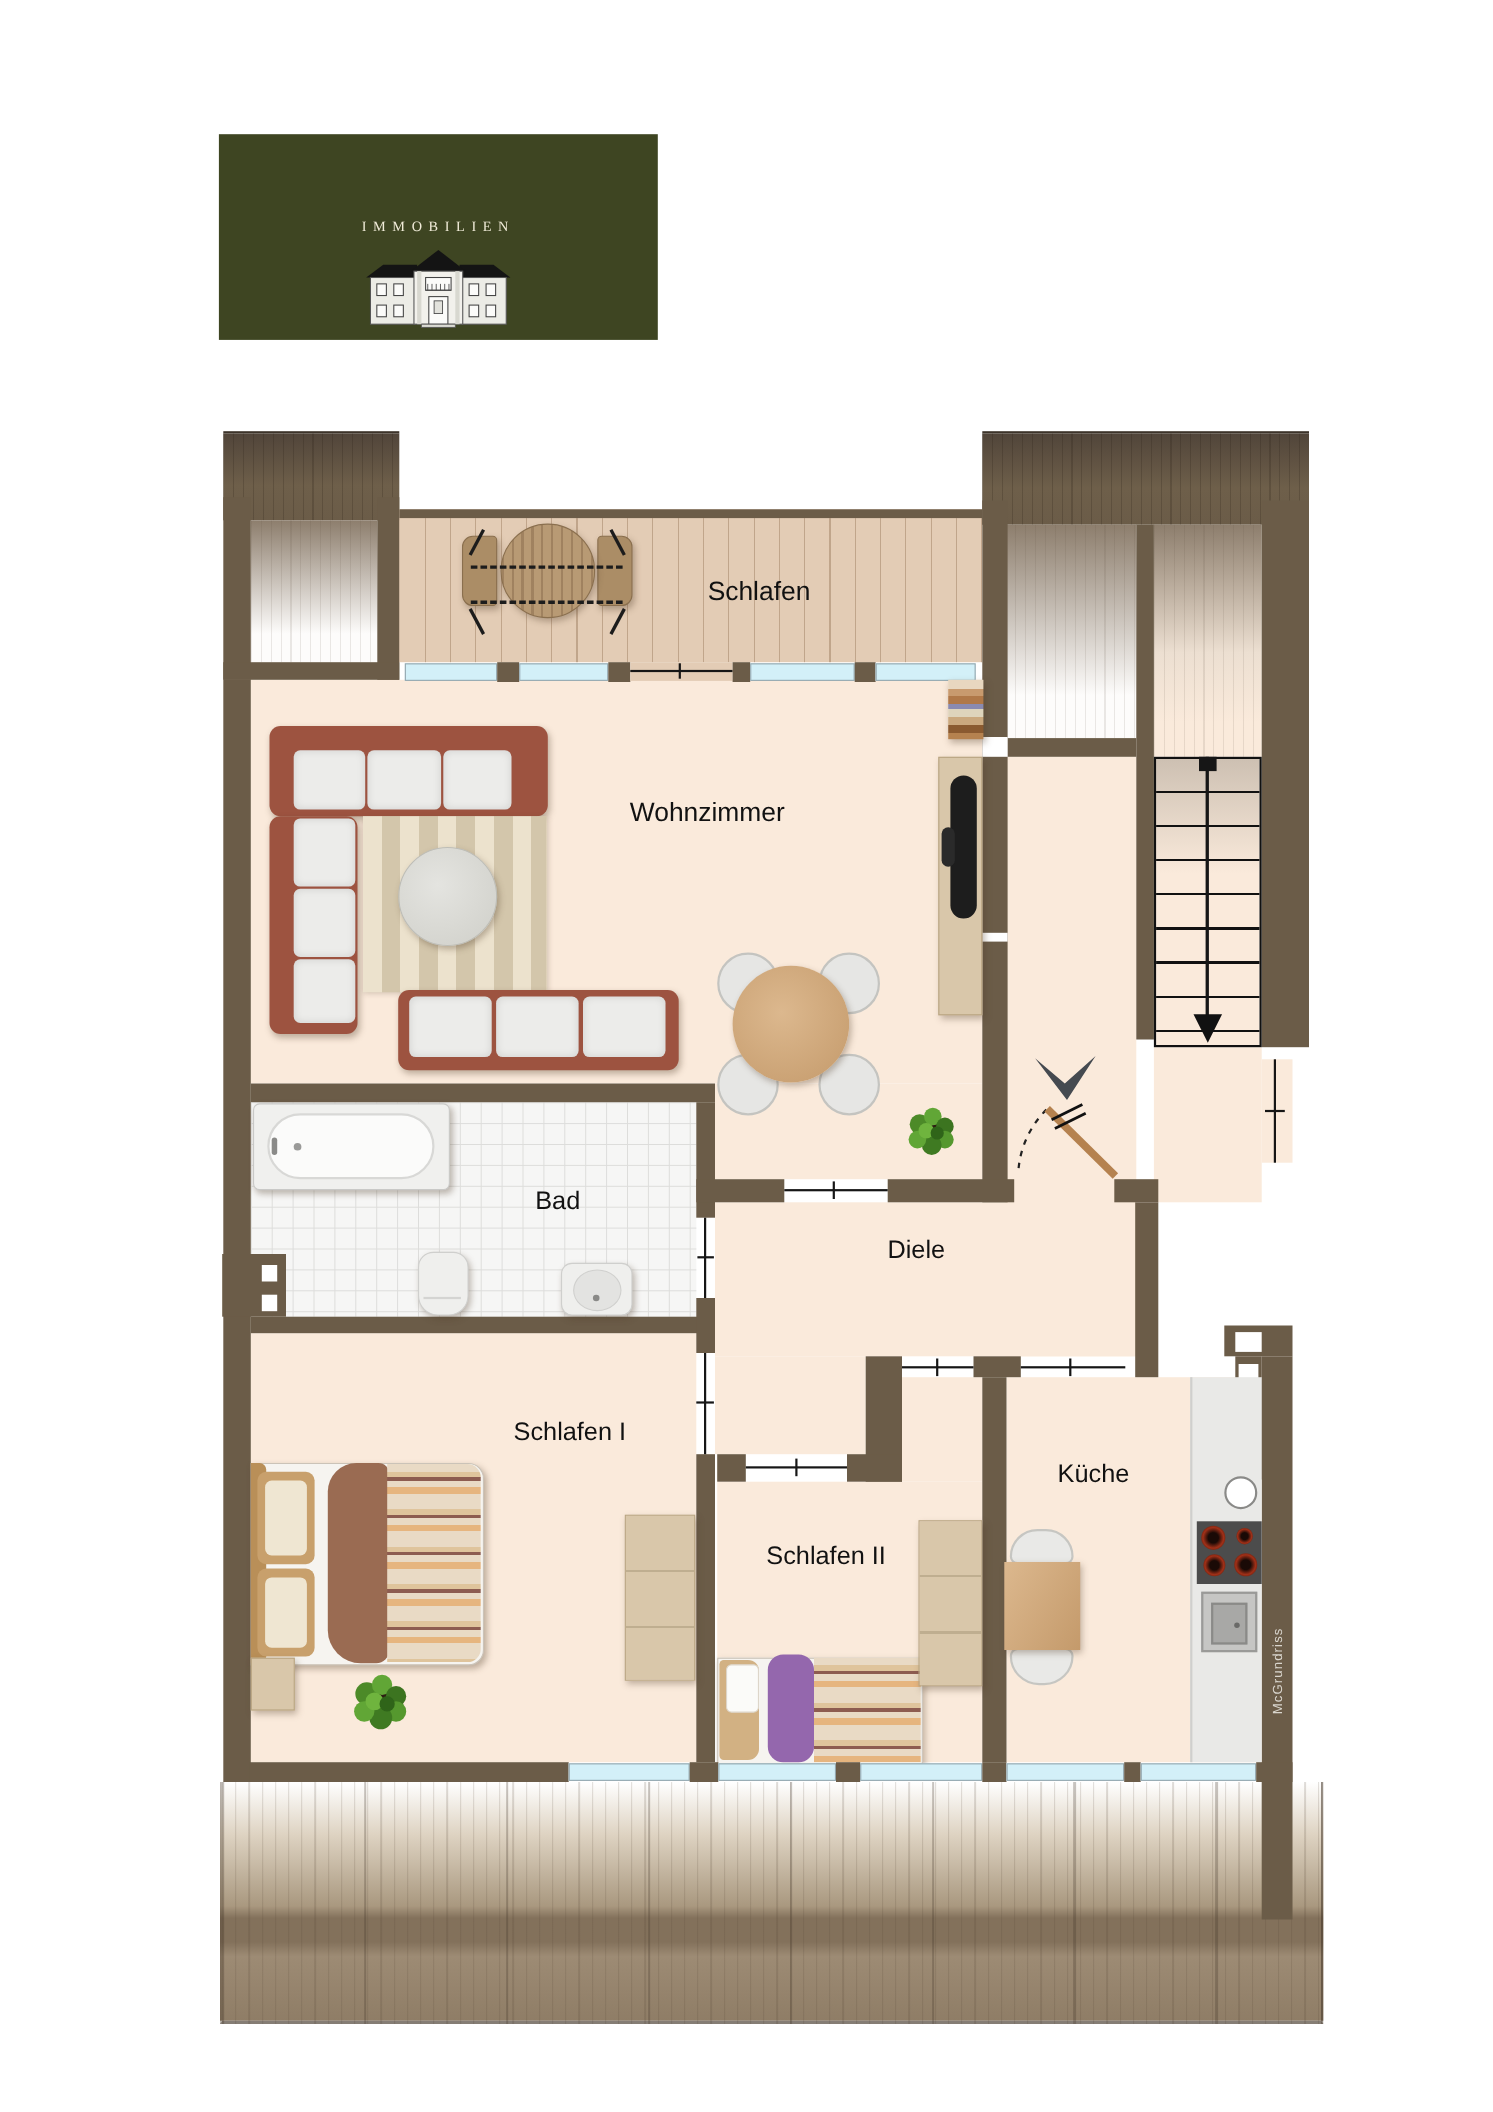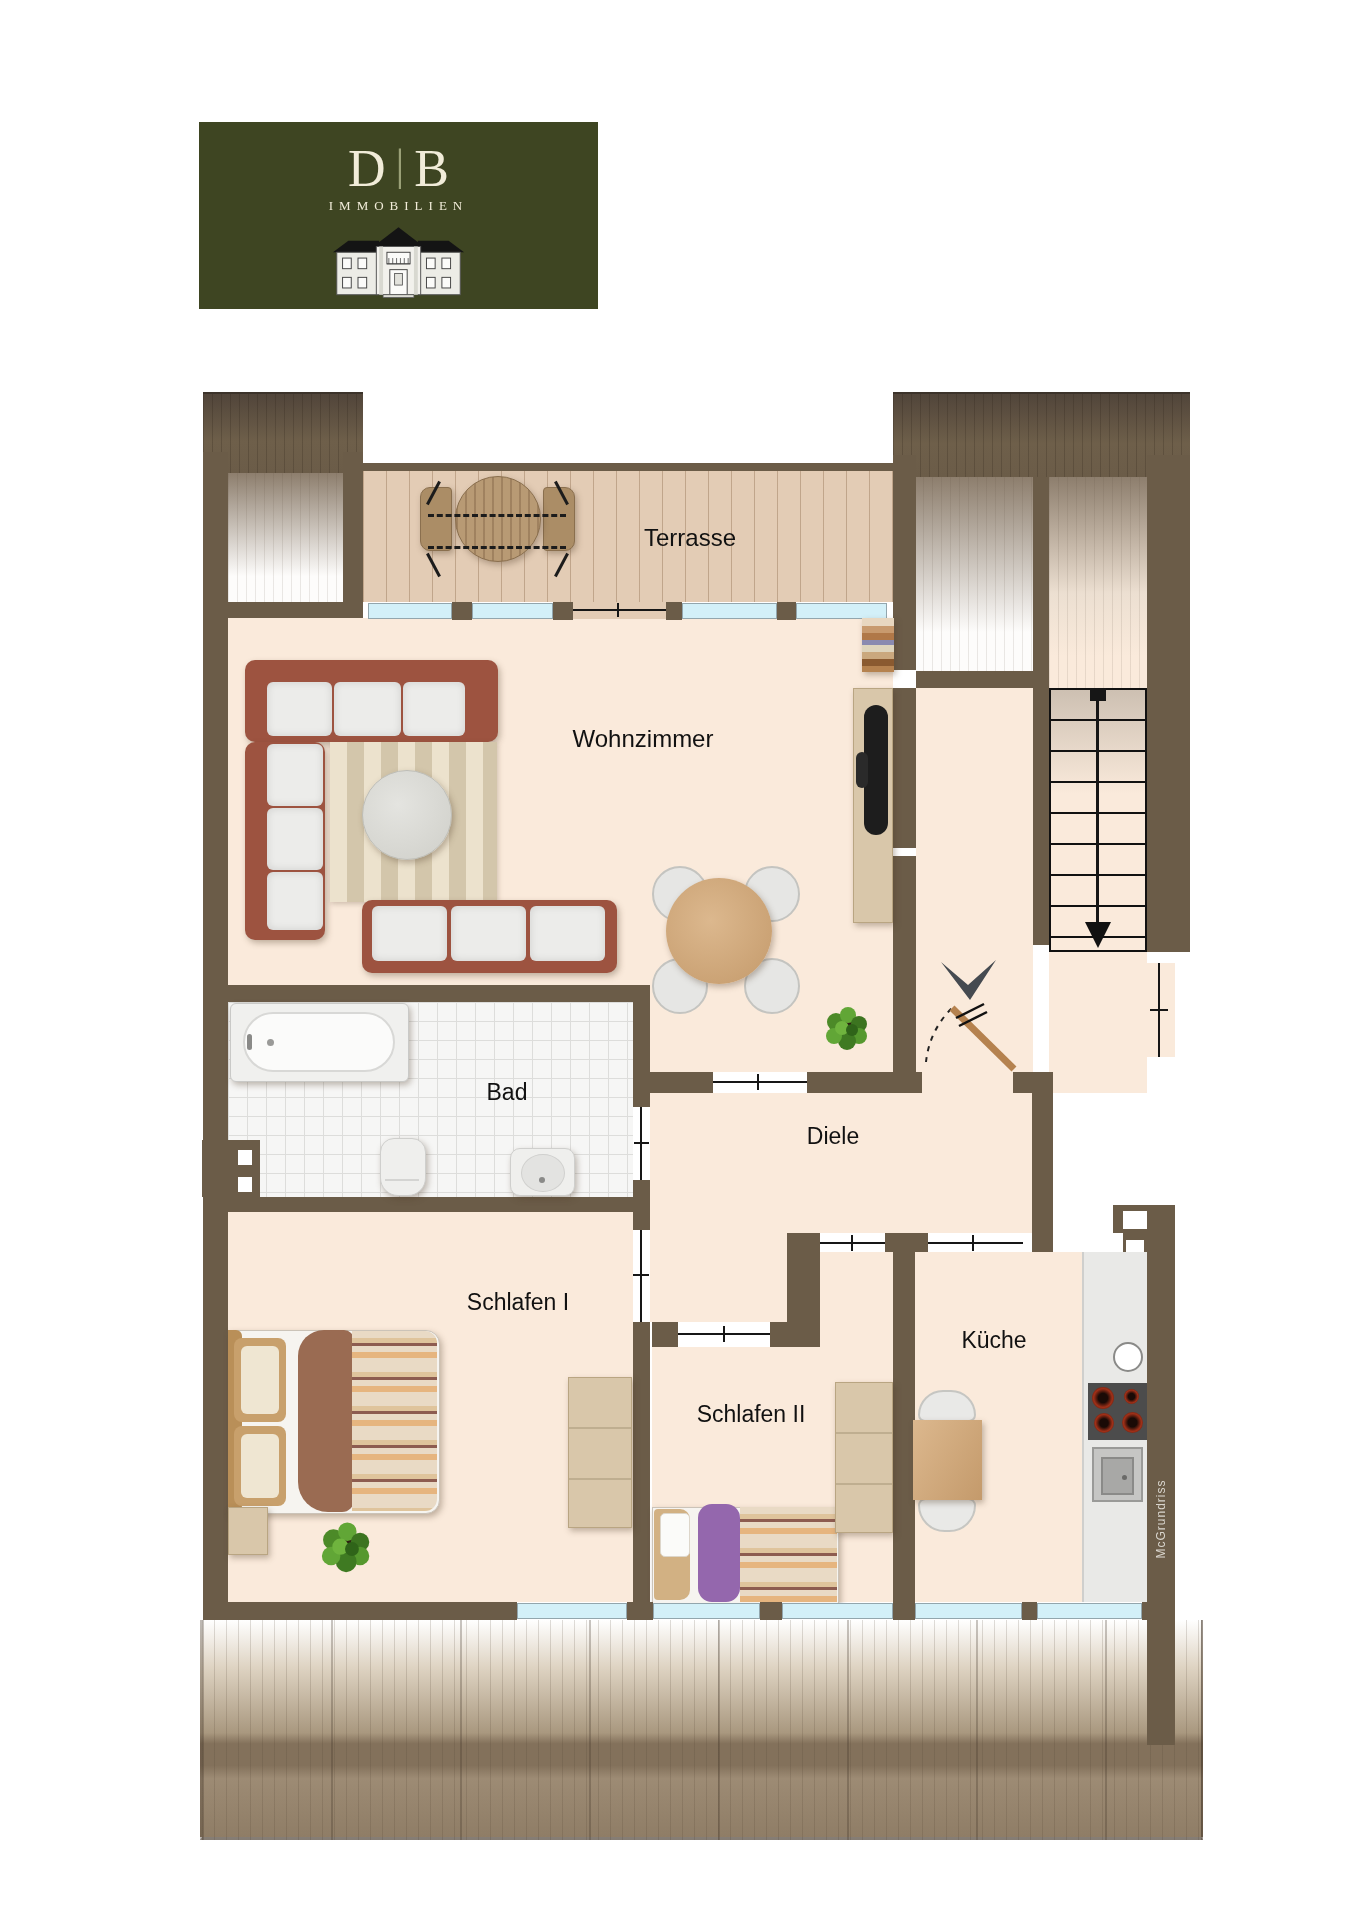--- a/index.html
+++ b/index.html
@@ -55,23 +55,20 @@
                            linear-gradient(180deg,#cdc0b2 0,#faeadb 40%);}
   .watermark{position:absolute;transform:translate(-50%,-50%) rotate(-90deg);
              color:#d9d5cd;font-size:12px;letter-spacing:1px;white-space:nowrap;}
 </style>
 </head>
 <body>
 
 <div class="page">
 
   <div class="logo">
-    <div class="logo-row">
-      <span>D</span><span class="bar">|</span><span>B</span>
-    </div>
     <div class="logo-sub">IMMOBILIEN</div>
     <svg class="logo-house" viewBox="0 0 140 80">
       <polygon points="2,32 18,20 50,20 50,32" fill="#141414"></polygon>
       <polygon points="90,20 122,20 138,32 90,32" fill="#141414"></polygon>
       <rect x="6" y="32" width="42" height="44" fill="#ecece6" stroke="#555" stroke-width="1"></rect>
       <rect x="92" y="32" width="42" height="44" fill="#ecece6" stroke="#555" stroke-width="1"></rect>
       <polygon points="44,26 70,6 96,26" fill="#141414"></polygon>
       <rect x="47" y="26" width="46" height="50" fill="#f2f1ec" stroke="#555" stroke-width="1"></rect>
       <rect x="12" y="38" width="9" height="11" fill="#fbfbf9" stroke="#444" stroke-width="1"></rect>
       <rect x="28" y="38" width="9" height="11" fill="#fbfbf9" stroke="#444" stroke-width="1"></rect>
@@ -315,21 +312,21 @@
     <div class="abs wall" style="left:627px;top:1602px;width:26px;height:18px;"></div>
     <div class="abs win" style="left:653px;top:1603px;width:107px;height:16px;"></div>
     <div class="abs wall" style="left:760px;top:1602px;width:22px;height:18px;"></div>
     <div class="abs win" style="left:782px;top:1603px;width:111px;height:16px;"></div>
     <div class="abs wall" style="left:893px;top:1602px;width:22px;height:18px;"></div>
     <div class="abs win" style="left:915px;top:1603px;width:107px;height:16px;"></div>
     <div class="abs wall" style="left:1022px;top:1602px;width:15px;height:18px;"></div>
     <div class="abs win" style="left:1037px;top:1603px;width:105px;height:16px;"></div>
     <div class="abs wall" style="left:1142px;top:1602px;width:33px;height:18px;"></div>
 
-    <span class="room-label" style="left:690px;top:538px;font-size:24px;">Terrasse</span>
+    <span class="room-label" style="left:690px;top:538px;font-size:24px;">Schlafen</span>
     <span class="room-label" style="left:643px;top:739px;font-size:24px;">Wohnzimmer</span>
     <span class="room-label" style="left:507px;top:1092px;">Bad</span>
     <span class="room-label" style="left:833px;top:1136px;">Diele</span>
     <span class="room-label" style="left:518px;top:1302px;">Schlafen I</span>
     <span class="room-label" style="left:751px;top:1414px;">Schlafen II</span>
     <span class="room-label" style="left:994px;top:1340px;">Küche</span>
 
     <span class="watermark" style="left:1161px;top:1519px;">McGrundriss</span>
   </div>
 </div>

